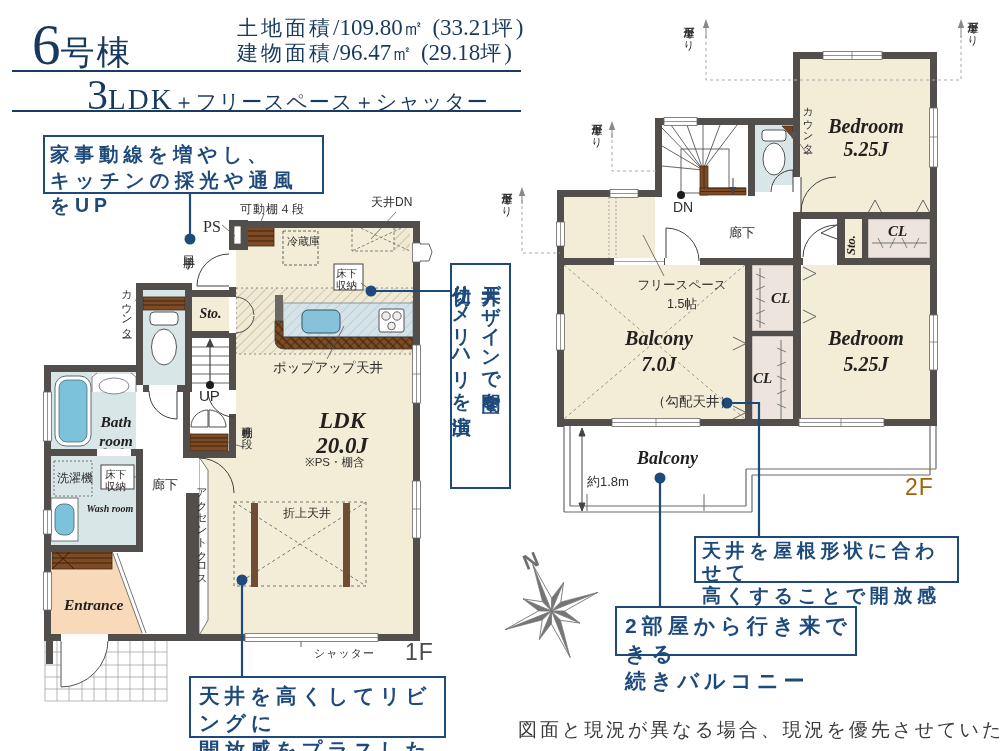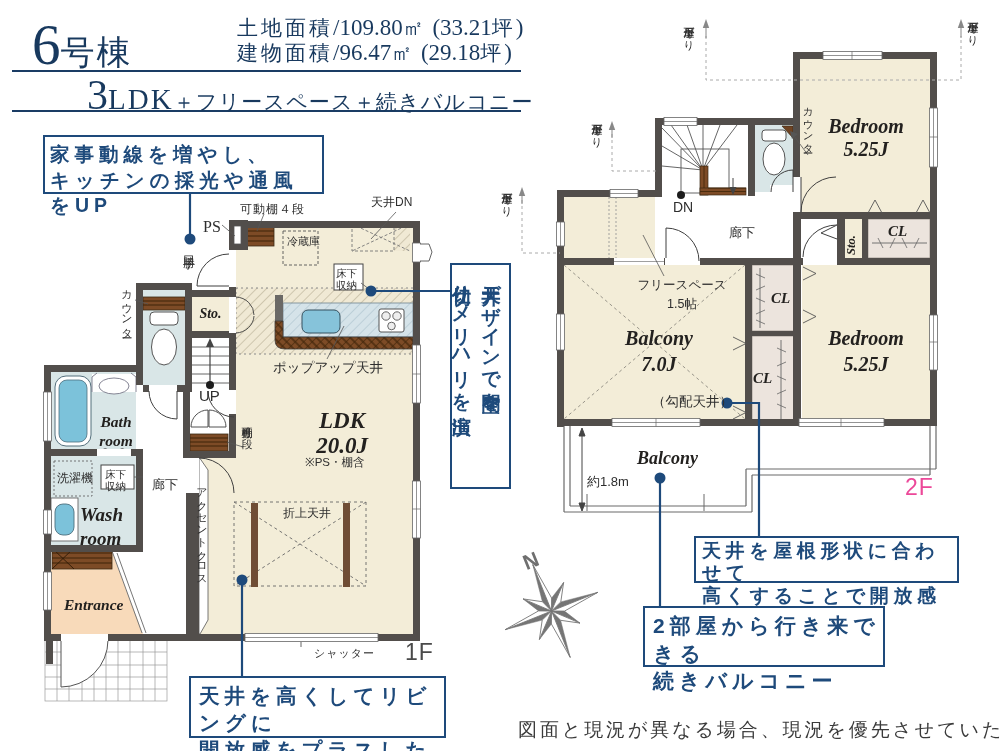--- a/index.html
+++ b/index.html
@@ -555,29 +555,29 @@
 <div class="t ttl" style="left:32px;top:16px;font-size:57px;">6<span class="cjk" style="font-size:34px;letter-spacing:2px;">号棟</span></div>
 
 <div class="t ttl" style="left:237px;top:16px;font-size:23px;"><span class="cjk">土地面積</span>/109.80<span class="cjk">㎡</span> (33.21<span class="cjk">坪</span>)</div>
 
 <div class="t ttl" style="left:237px;top:41px;font-size:23px;"><span class="cjk">建物面積</span>/96.47<span class="cjk">㎡</span> (29.18<span class="cjk">坪</span>)</div>
 
 <div style="position:absolute;left:12px;top:70px;width:509px;height:2px;background:#1a3c64;"></div>
 
 <div style="position:absolute;left:12px;top:110px;width:509px;height:2px;background:#1a3c64;"></div>
 
-<div class="t ttl" style="left:87px;top:74px;font-size:42px;">3<span style="font-size:29px;letter-spacing:2px;">LDK</span><span class="cjk" style="font-size:21px;letter-spacing:1.2px;">＋フリースペース＋続きバルコニー</span></div>
+<div class="t ttl" style="left:87px;top:74px;font-size:42px;">3<span style="font-size:29px;letter-spacing:2px;">LDK</span><span class="cjk" style="font-size:21px;letter-spacing:1.2px;">＋フリースペース＋シャッター</span></div>
 
 <div class="box" style="left:43px;top:135px;width:281px;height:59px;font-size:19.5px;letter-spacing:5px;padding:5px 0 0 5px;">家事動線を増やし、<br>キッチンの採光や通風をUP</div>
 
 <div class="box v" style="left:450px;top:263px;width:61px;height:226px;font-size:19px;line-height:1.55;padding:6px 3px 0 0;">天井デザインで空間を<br>仕切りメリハリを演出</div>
 
 <div class="box" style="left:694px;top:536px;width:265px;height:47px;font-size:19px;letter-spacing:4.6px;padding:2px 0 0 6px;line-height:1.18;">天井を屋根形状に合わせて<br>高くすることで開放感UP</div>
 
-<div class="box" style="left:643px;top:606px;width:242px;height:61px;font-size:21px;letter-spacing:5px;padding:4px 0 0 8px;">2部屋から行き来できる<br>続きバルコニー</div>
+<div class="box" style="left:615px;top:606px;width:242px;height:50px;font-size:21px;letter-spacing:5px;padding:4px 0 0 8px;">2部屋から行き来できる<br>続きバルコニー</div>
 
 <div class="box" style="left:189px;top:676px;width:257px;height:62px;font-size:20.5px;letter-spacing:5px;padding:4px 0 16px 8px;">天井を高くしてリビングに<br>開放感をプラスした折上天井</div>
 
 <div class="t" style="left:203px;top:219px;font-size:16px;font-family:Liberation Serif, serif;">PS</div>
 
 <div class="t v" style="left:183px;top:247px;font-size:12px;">勝手口</div>
 
 <div class="t v" style="left:121px;top:282px;font-size:11px;">カウンター</div>
 
 <div class="t jp" style="left:240px;top:203px;font-size:12px;letter-spacing:1px;">可動棚４段</div>
@@ -607,21 +607,21 @@
 <div class="t v" style="left:196px;top:480px;font-size:11px;">アクセントクロス</div>
 
 <div class="t v" style="left:241px;top:419px;font-size:11px;">可動棚４段</div>
 
 <div class="t" style="left:57px;top:472px;font-size:12px;">洗濯機</div>
 
 <div class="t" style="left:105px;top:468px;font-size:10.5px;line-height:1.18;text-align:center;">床下<br>収納</div>
 
 <div class="t sf" style="left:86px;top:412px;width:60px;text-align:center;font-size:15.5px;line-height:1.25;white-space:normal;">Bath room</div>
 
-<div class="t sf" style="left:80px;top:503px;width:60px;font-size:19px;line-height:1.25;white-space:normal;">Wash room</div>
+<div class="t sf" style="left:80px;top:503px;width:60px;text-align:center;font-size:10px;line-height:1.25;white-space:normal;">Wash room</div>
 
 <div class="t sf" style="left:64px;top:597px;font-size:15.5px;">Entrance</div>
 
 <div class="t sf" style="left:192px;top:307px;width:37px;text-align:center;font-size:14px;">Sto.</div>
 
 <div class="t" style="left:673px;top:200px;font-size:14px;">DN</div>
 
 <div class="t" style="left:729px;top:226px;font-size:13px;">廊下</div>
 
 <div class="t v" style="left:803px;top:100px;font-size:10.5px;">カウンター</div>
@@ -641,21 +641,21 @@
 <div class="t sf" style="left:771px;top:291px;font-size:15px;">CL</div>
 
 <div class="t sf" style="left:753px;top:371px;font-size:15px;">CL</div>
 
 <div class="t sf" style="left:821px;top:325px;width:90px;text-align:center;font-size:20px;line-height:1.3;white-space:normal;">Bedroom 5.25J</div>
 
 <div class="t sf" style="left:637px;top:449px;font-size:18px;">Balcony</div>
 
 <div class="t" style="left:587px;top:475px;font-size:13px;">約1.8m</div>
 
-<div class="t" style="left:905px;top:476px;font-size:23px;color:#ec4899;letter-spacing:1px;">2F</div>
+<div class="t" style="left:905px;top:476px;font-size:23px;color:#a16207;letter-spacing:1px;">2F</div>
 
 <div class="t v" style="left:683px;top:19px;font-size:11px;">母屋下がり</div>
 
 <div class="t v" style="left:967px;top:14px;font-size:11px;">母屋下がり</div>
 
 <div class="t v" style="left:591px;top:116px;font-size:11px;">母屋下がり</div>
 
 <div class="t v" style="left:501px;top:185px;font-size:11px;">母屋下がり</div>
 
 <div class="t" style="left:518px;top:720px;font-size:19px;color:#3a3a3a;letter-spacing:2.9px;">図面と現況が異なる場合、現況を優先させていただきます。</div>

